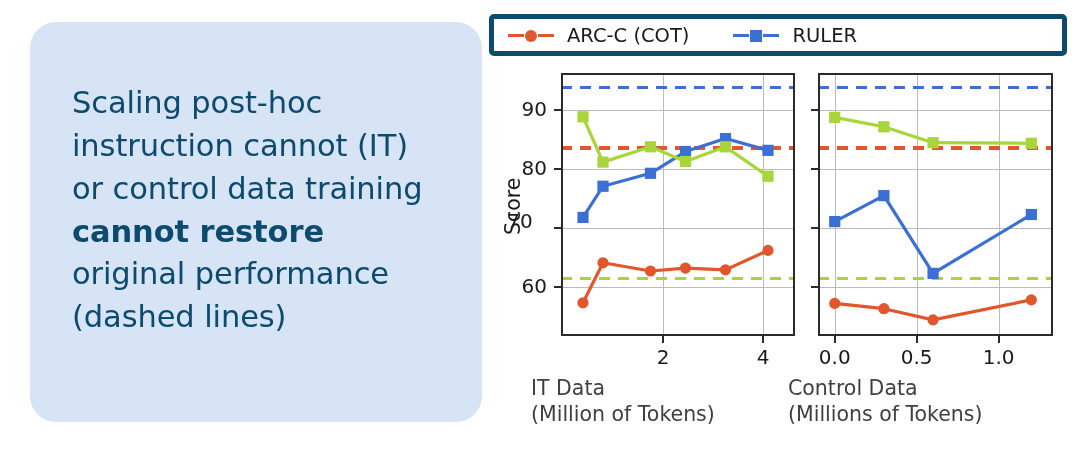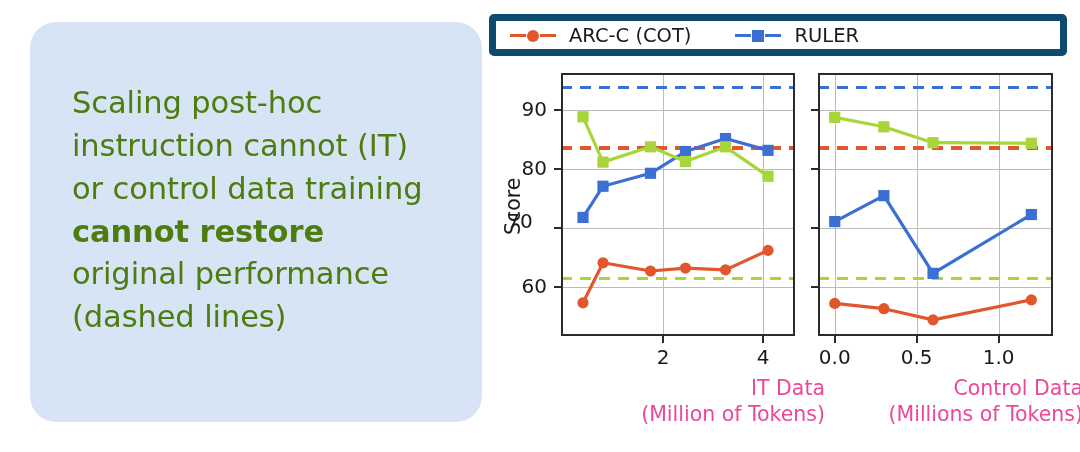--- a/index.html
+++ b/index.html
@@ -17,32 +17,32 @@
     left: 30px; top: 22px;
     width: 452px; height: 400px;
     background: #d6e4f5;
     border-radius: 26px;
     padding: 60px 40px 40px 42px;
   }
   .callout-text {
     font-family: "DejaVu Sans", sans-serif;
     font-size: 30.5px;
     line-height: 1.405;
-    color: #4d7c0f;
+    color: #0c4a6e;
     letter-spacing: -0.1px;
   }
   .callout-text .ln { display: block; white-space: nowrap; }
   .callout-text .bold { font-weight: bold; }
 
   
   .legend {
     position: absolute;
     left: 489px; top: 14px;
     width: 578px; height: 42px;
-    border: 7px solid #0c4a6e;
+    border: 5px solid #0c4a6e;
     border-radius: 5px;
     background: #ffffff;
     display: flex;
     align-items: center;
     padding-left: 14px;
   }
   .legend-item { display: flex; align-items: center; height: 100%; }
   .legend-item + .legend-item { margin-left: 44px; }
   .legend-mark {
     position: relative;
@@ -99,22 +99,22 @@
   }
   .ylabel {
     position: absolute;
     font-size: 20.5px; color: #1a1a1a;
     font-family: "DejaVu Sans", sans-serif;
     transform: rotate(-90deg);
     transform-origin: left top;
     white-space: nowrap;
   }
   .xlabel {
-    position: absolute; text-align: right;
-    font-size: 20.5px; color: #ec4899; line-height: 1.28;
+    position: absolute; text-align: left;
+    font-size: 20.5px; color: #404040; line-height: 1.28;
     font-family: "DejaVu Sans", sans-serif;
   }
   .xlabel .l2 { display: block; }
 </style>
 </head>
 <body>
 
 <div id="root">
 
   <div class="callout">

